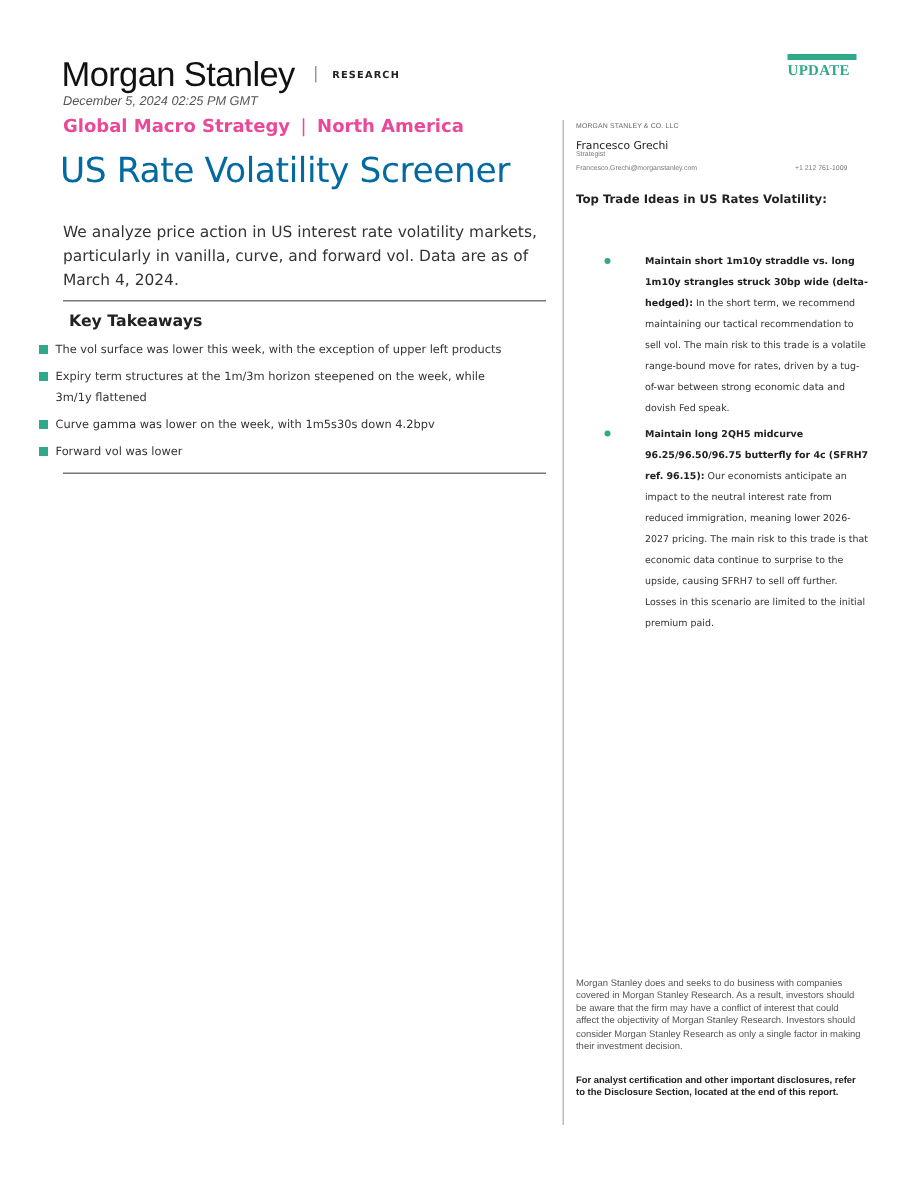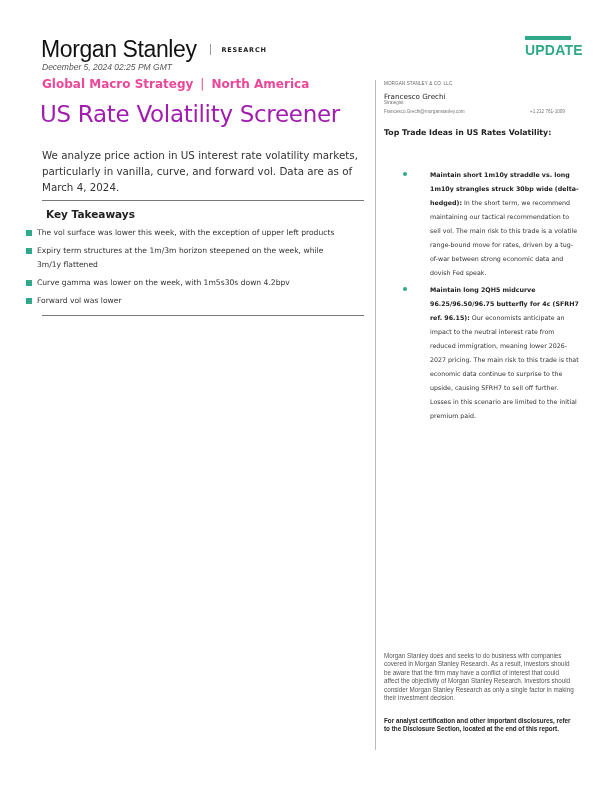--- a/index.html
+++ b/index.html
@@ -10,34 +10,34 @@
   .logo-name { font-family: "Liberation Sans", sans-serif; font-size: 23px; letter-spacing: -0.4px; color: #111; }
   .logo-sep { width: 1px; height: 11px; background: #999; margin: 0 11px 0 13px; }
   .logo-research { font-family: "DejaVu Sans", sans-serif; font-size: 6.5px; font-weight: bold; letter-spacing: 0.8px; color: #222; }
 
   .date { position: absolute; left: 42px; top: 62px; font-size: 8.5px; font-style: italic; color: #555; }
 
   .category { position: absolute; left: 42px; top: 77px; font-family: "DejaVu Sans", sans-serif; font-size: 12px; font-weight: bold; color: #ec4899; white-space: nowrap; }
   .category .sep { margin: 0 7px; font-weight: normal; }
 
   .title { position: absolute; left: 40px; top: 101px; font-family: "DejaVu Sans", sans-serif; font-size: 23px; font-weight: 200; color: #2a2a2a; letter-spacing: -0.3px; white-space: nowrap; }
-  .title { font-weight: normal; color: #a21caf; }
+  .title { font-weight: normal; color: #0369a1; }
 
   .summary { position: absolute; left: 42px; top: 147px; width: 320px; font-family: "DejaVu Sans", sans-serif; font-size: 10.3px; line-height: 16px; color: #333; }
 
   .rule { position: absolute; left: 42px; width: 322px; height: 1px; background: #777; }
 
   .kt-title { position: absolute; left: 46px; top: 208px; font-family: "DejaVu Sans", sans-serif; font-size: 10.5px; font-weight: bold; color: #222; }
   .kt-list { position: absolute; left: 26px; top: 226px; width: 322px; list-style: none; }
   .kt-item { position: relative; padding-left: 11px; font-family: "DejaVu Sans", sans-serif; font-size: 7.6px; line-height: 14px; color: #333; margin-bottom: 4px; }
   .kt-bullet { position: absolute; left: 0; top: 4px; width: 6px; height: 6px; background: #30a98a; }
 
   .update { position: absolute; left: 525px; top: 36px; width: 46px; }
   .update-bar { height: 4px; background: #30a98a; }
-  .update-label { font-family: Liberation Sans, sans-serif; font-size: 14px; font-weight: bold; color: #30a98a; margin-top: 2px; letter-spacing: 0.2px; }
+  .update-label { font-family: Liberation Serif, serif; font-size: 10px; font-weight: bold; color: #30a98a; margin-top: 2px; letter-spacing: 0.2px; }
 
   .vdivider { position: absolute; left: 375px; top: 80px; width: 1px; height: 670px; background: #bbb; }
 
   .firm { position: absolute; left: 384px; top: 81px; font-size: 4.6px; color: #666; letter-spacing: 0.1px; }
   .author { position: absolute; left: 384px; top: 92px; font-family: "DejaVu Sans", sans-serif; font-size: 7.2px; color: #222; }
   .role { position: absolute; left: 384px; top: 100px; font-size: 4.6px; color: #777; }
   .email { position: absolute; left: 384px; top: 109px; font-size: 4.6px; color: #777; }
   .phone { position: absolute; left: 530px; top: 109px; font-size: 4.6px; color: #777; }
 
   .ideas-title { position: absolute; left: 384px; top: 128px; font-family: "DejaVu Sans", sans-serif; font-size: 7.8px; font-weight: bold; color: #222; }

